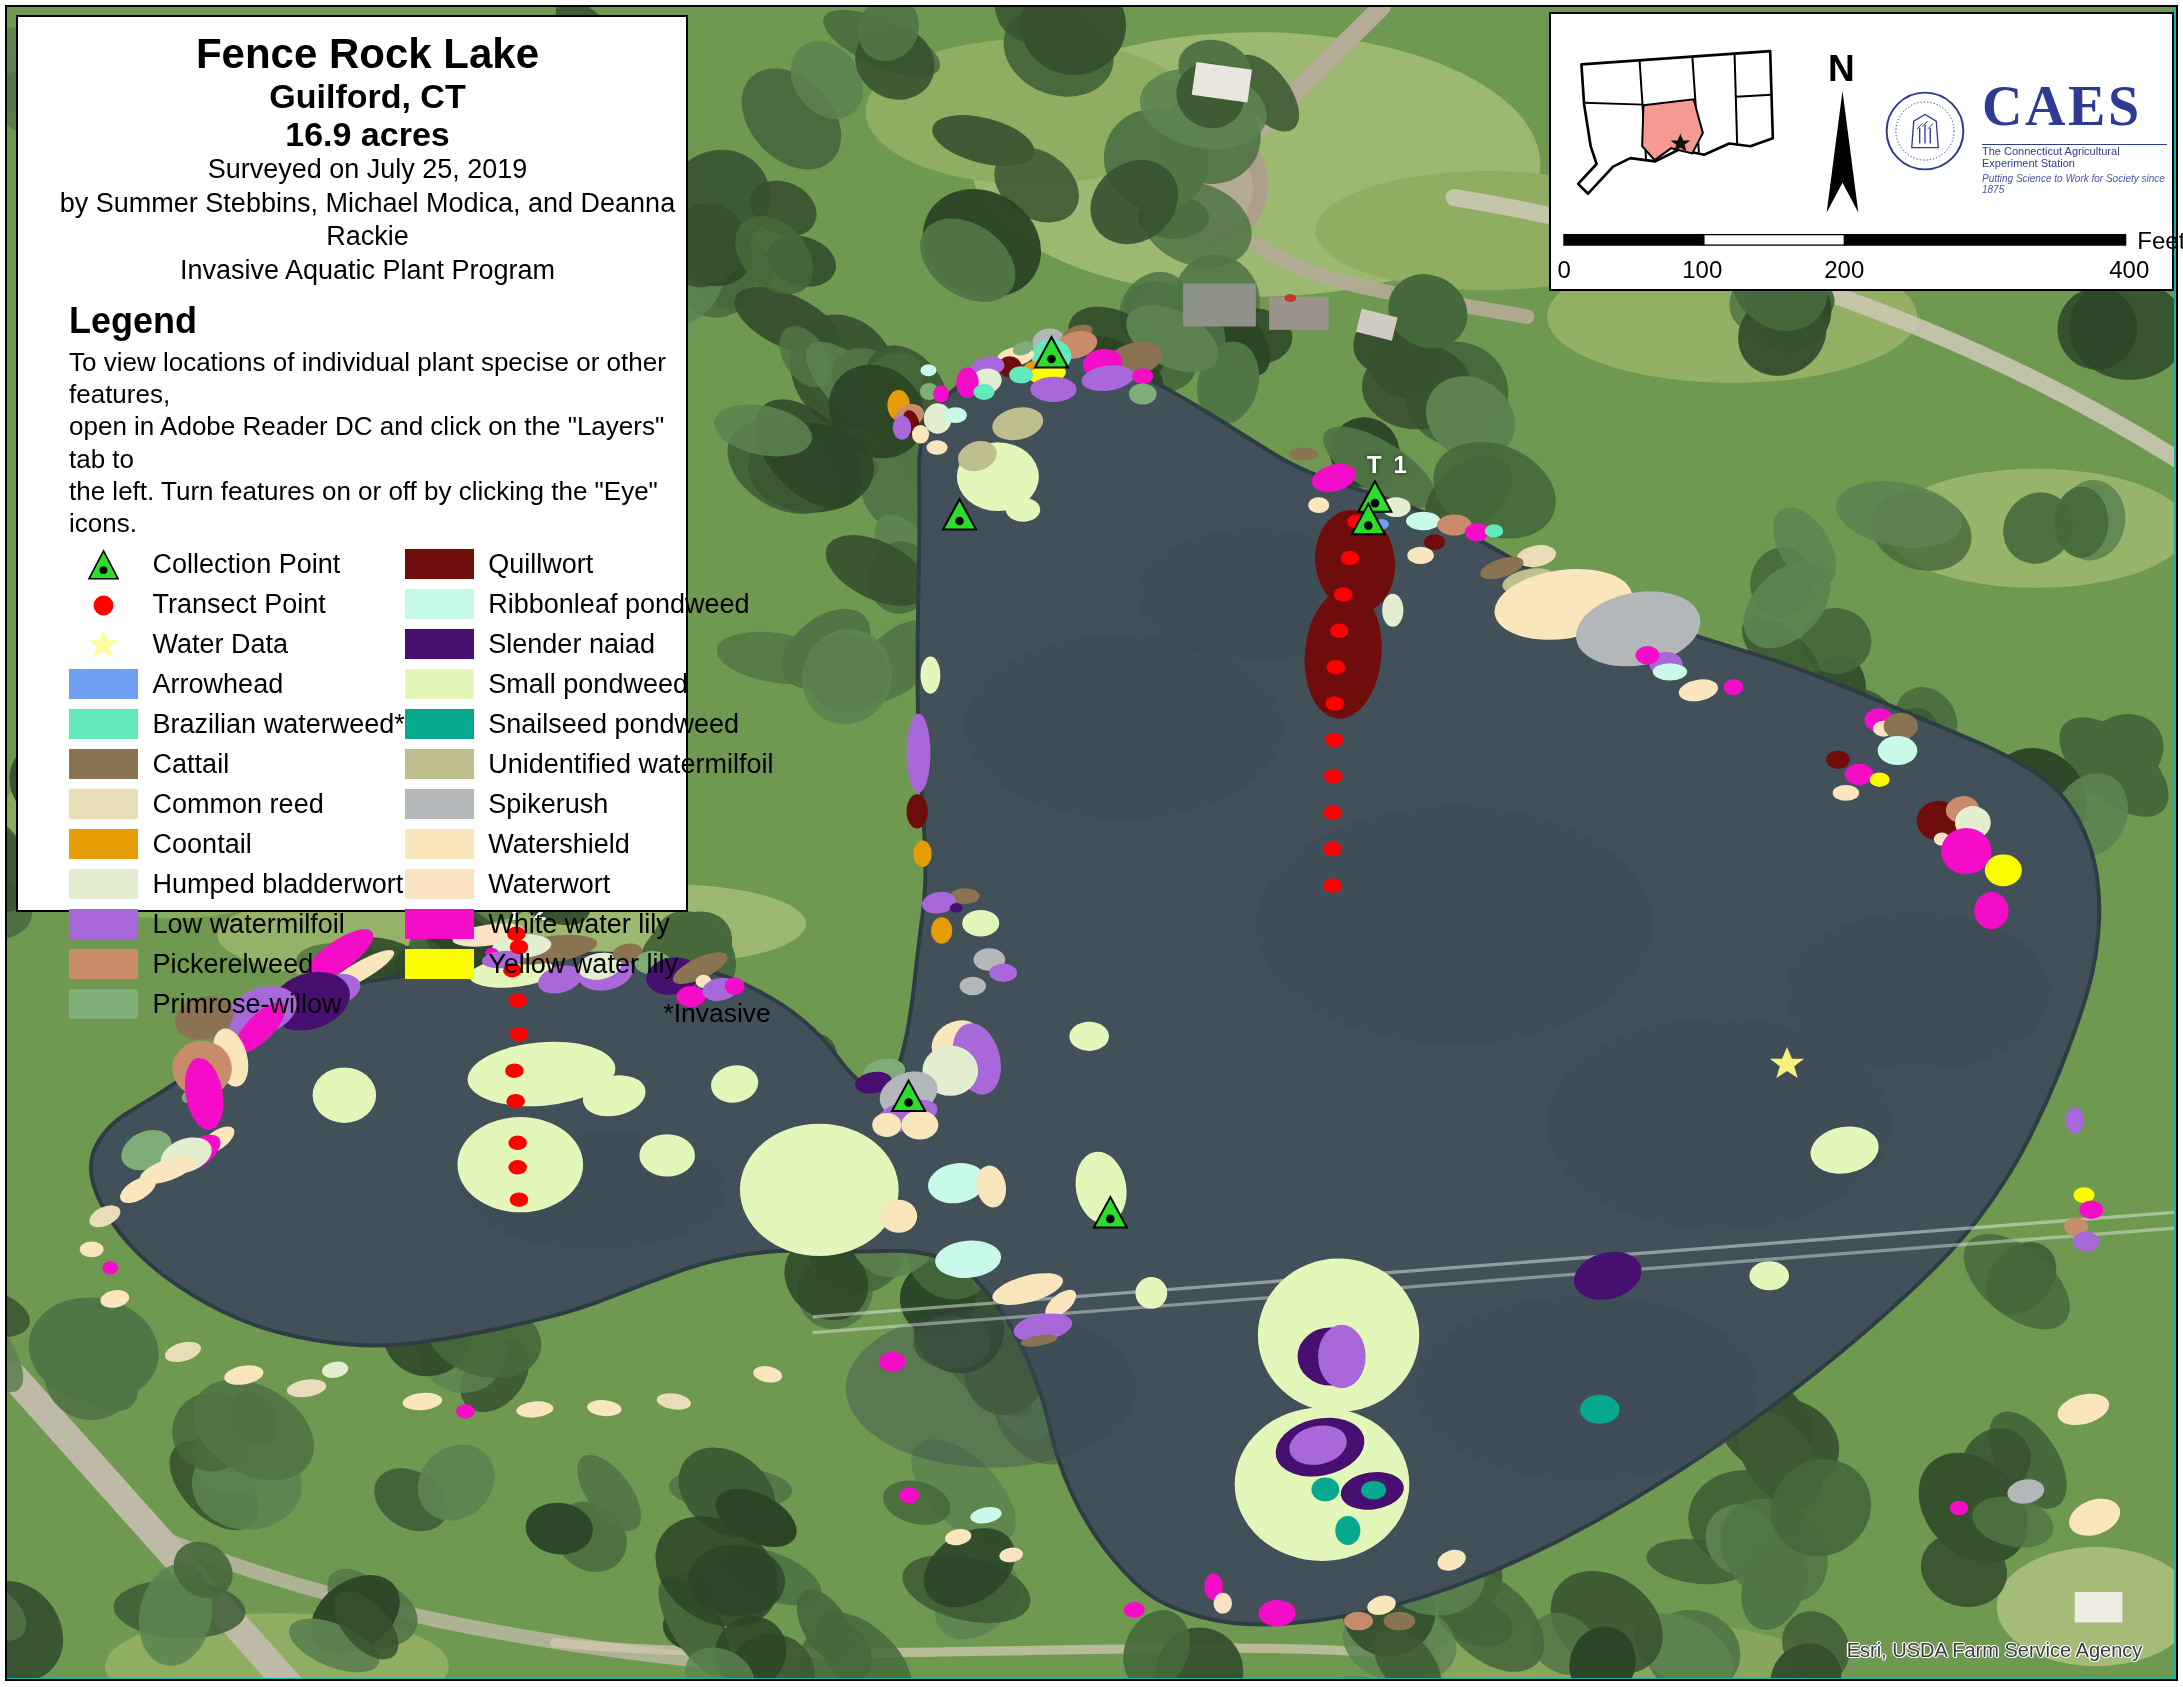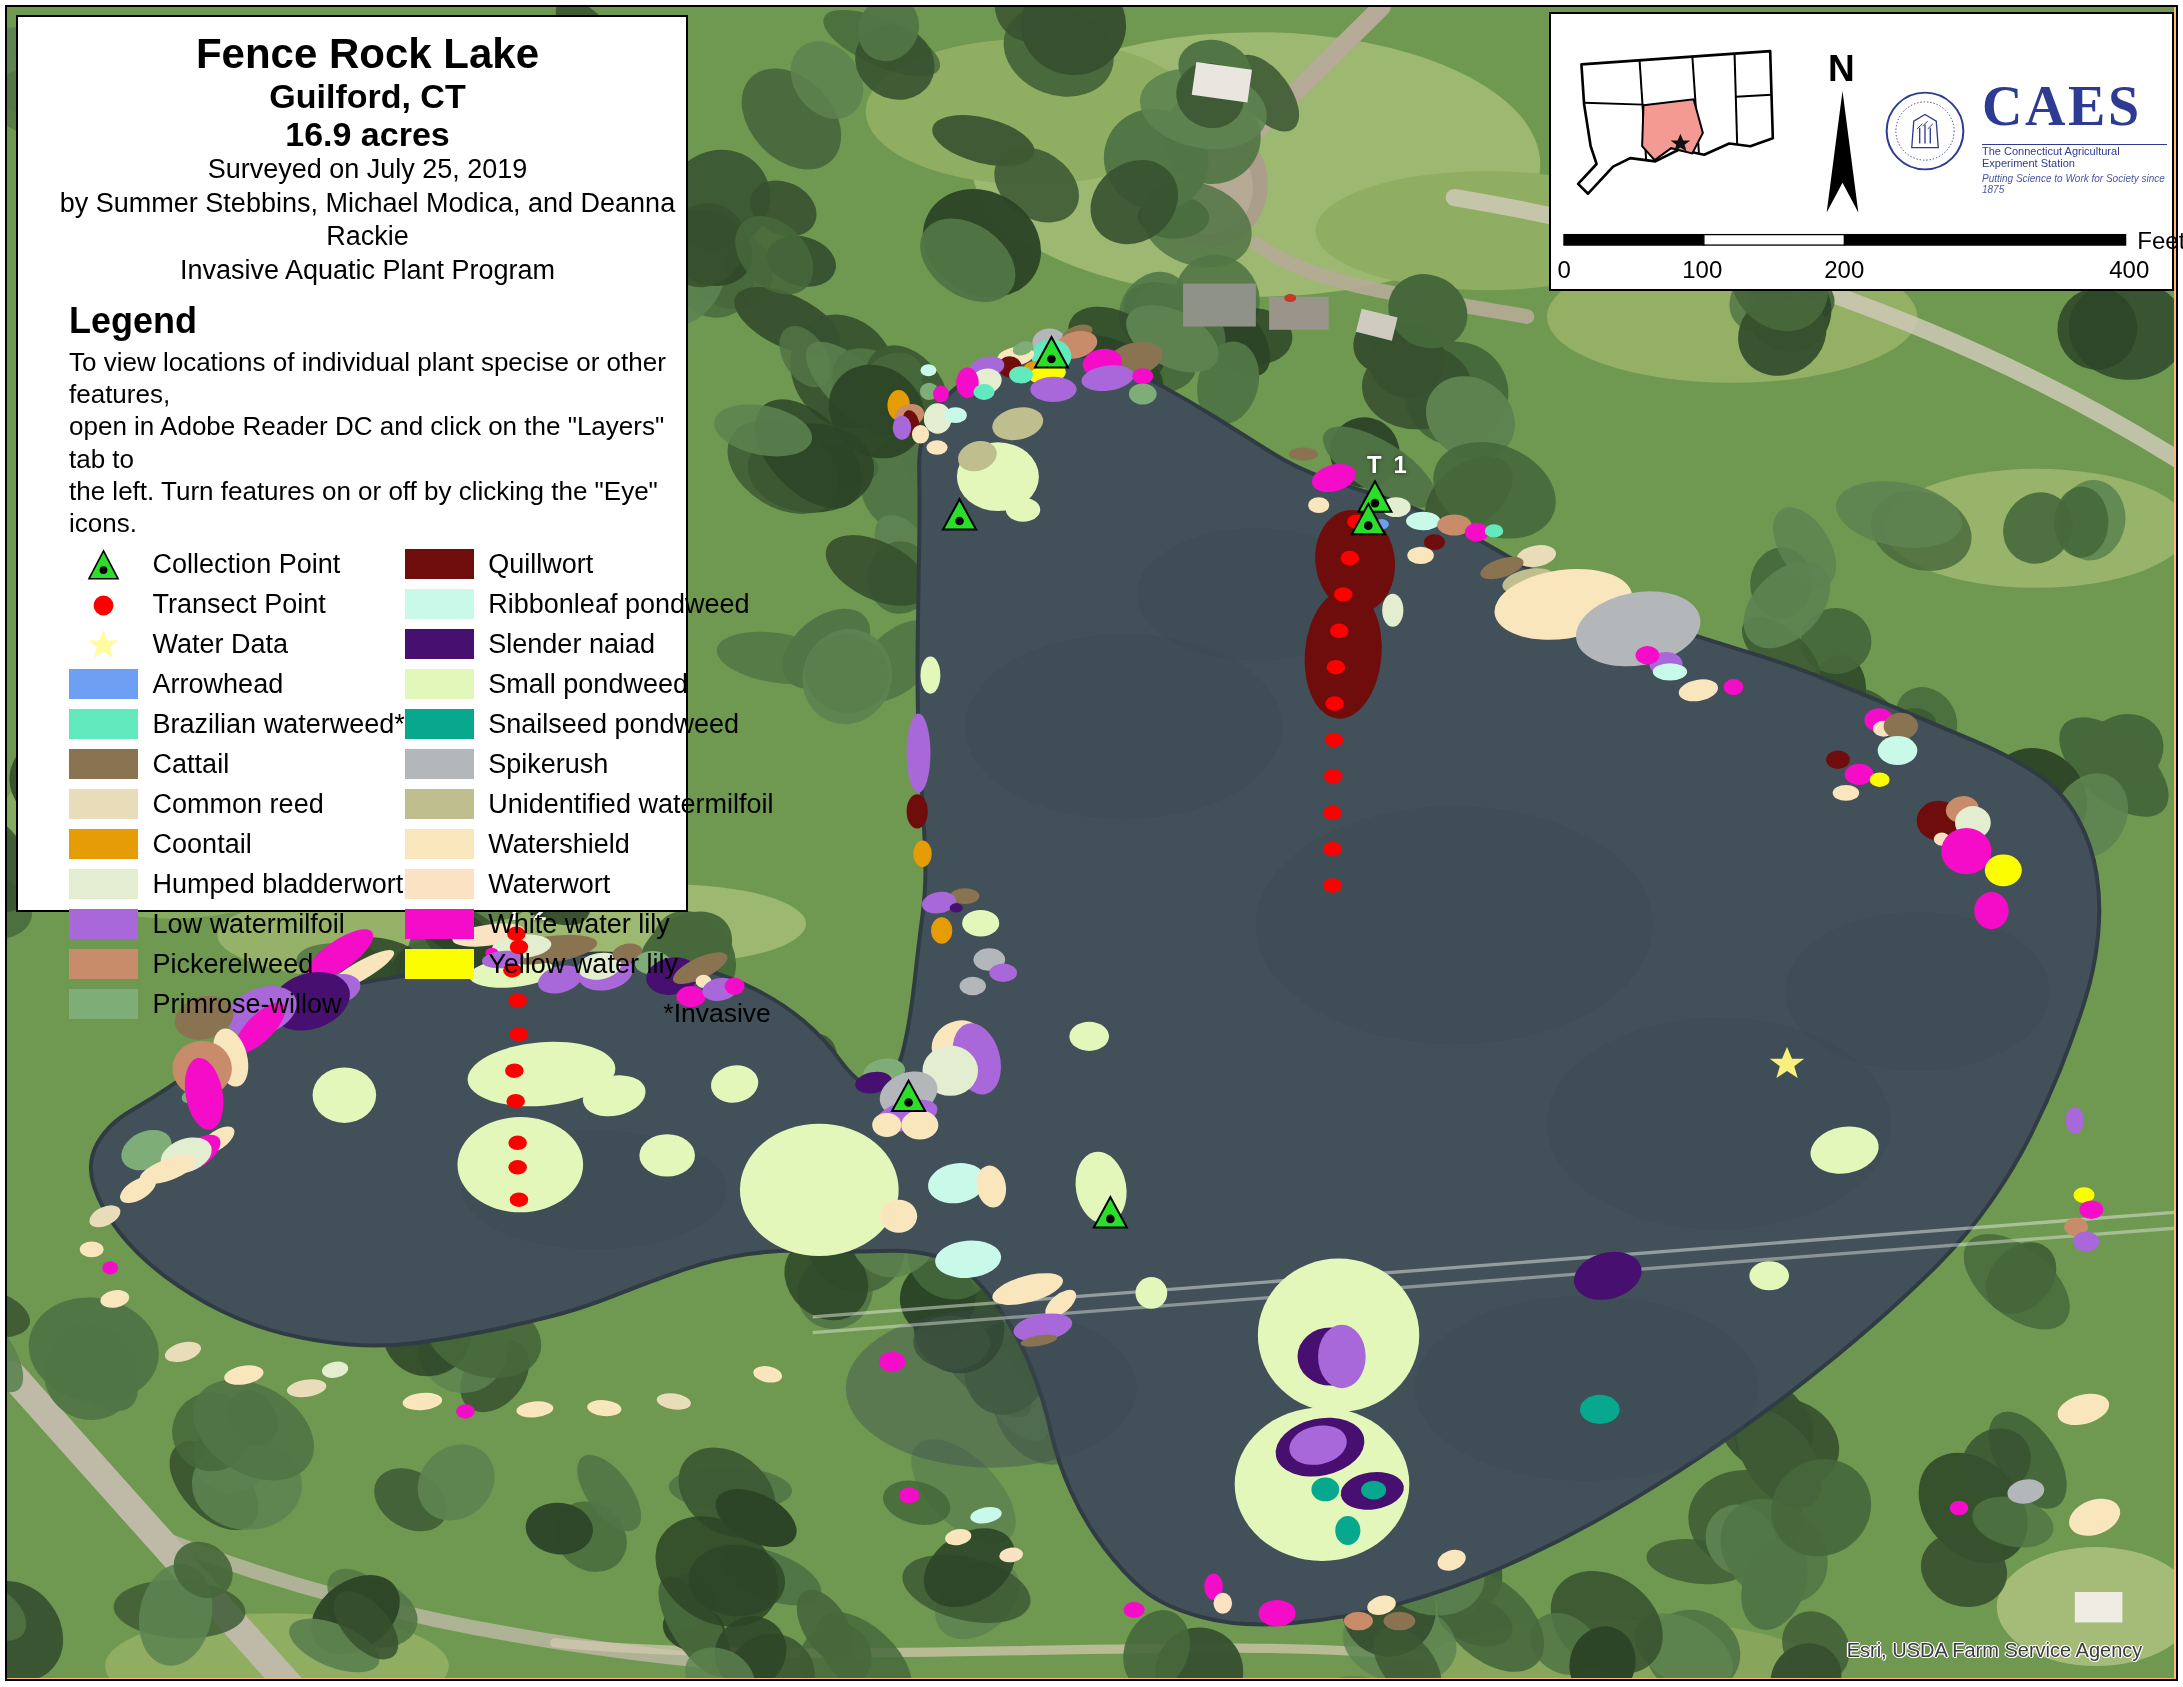--- a/index.html
+++ b/index.html
@@ -1,17 +1,17 @@
 <!DOCTYPE html>
 <html style="font-size:10.6px"><head>
 <meta charset="utf-8">
 <style>
   html,body{margin:0;padding:0;background:#ffffff;}
   .page{position:relative;width:2183px;height:1687px;background:#ffffff;font-family:"Liberation Sans",sans-serif;overflow:hidden;}
-  .map-frame{position:absolute;left:5.3px;top:5.3px;width:2173px;height:1676px;border:2.6px solid #000;box-sizing:border-box;background:#fdba74;}
+  .map-frame{position:absolute;left:5.3px;top:5.3px;width:2173px;height:1676px;border:2.6px solid #000;box-sizing:border-box;background:#14b8a6;}
   #map-svg{position:absolute;left:0;top:0;}
   
   .legend-panel{position:absolute;left:16px;top:14.6px;width:672px;height:897px;background:#ffffff;border:2.6px solid #000;box-sizing:border-box;z-index:5;padding-left:31px;}
   .title-block{text-align:center;margin-top:13.2px;line-height:1.12;}
   .map-title{font-size:42px;font-weight:bold;color:#000;}
   .map-subtitle{font-size:34px;font-weight:bold;color:#000;}
   .map-acreage{font-size:34px;font-weight:bold;color:#000;}
   .survey-lines{text-align:center;font-size:27px;color:#000;line-height:1.25;}
   .legend-heading{font-size:36px;font-weight:bold;color:#000;margin:12px 0 4px 20px;}
   .legend-instructions{font-size:26px;color:#000;margin:0 14.6px 9.3px 20px;line-height:1.24;white-space:pre-line;}
@@ -856,26 +856,26 @@
           </div>
           <div class="legend-row">
             <div class="swatch" style="background: rgb(227, 247, 186);"></div>
             <div class="legend-label">Small pondweed</div>
           </div>
           <div class="legend-row">
             <div class="swatch" style="background: rgb(7, 168, 142);"></div>
             <div class="legend-label">Snailseed pondweed</div>
           </div>
           <div class="legend-row">
+            <div class="swatch" style="background: rgb(190, 190, 143);"></div>
+            <div class="legend-label">Unidentified watermilfoil</div>
+          </div>
+          <div class="legend-row">
             <div class="swatch" style="background: rgb(180, 183, 186);"></div>
             <div class="legend-label">Spikerush</div>
-          </div>
-          <div class="legend-row">
-            <div class="swatch" style="background: rgb(190, 190, 143);"></div>
-            <div class="legend-label">Unidentified watermilfoil</div>
           </div>
           <div class="legend-row">
             <div class="swatch" style="background: rgb(250, 230, 189);"></div>
             <div class="legend-label">Watershield</div>
           </div>
           <div class="legend-row">
             <div class="swatch" style="background: rgb(250, 226, 195);"></div>
             <div class="legend-label">Waterwort</div>
           </div>
           <div class="legend-row">

